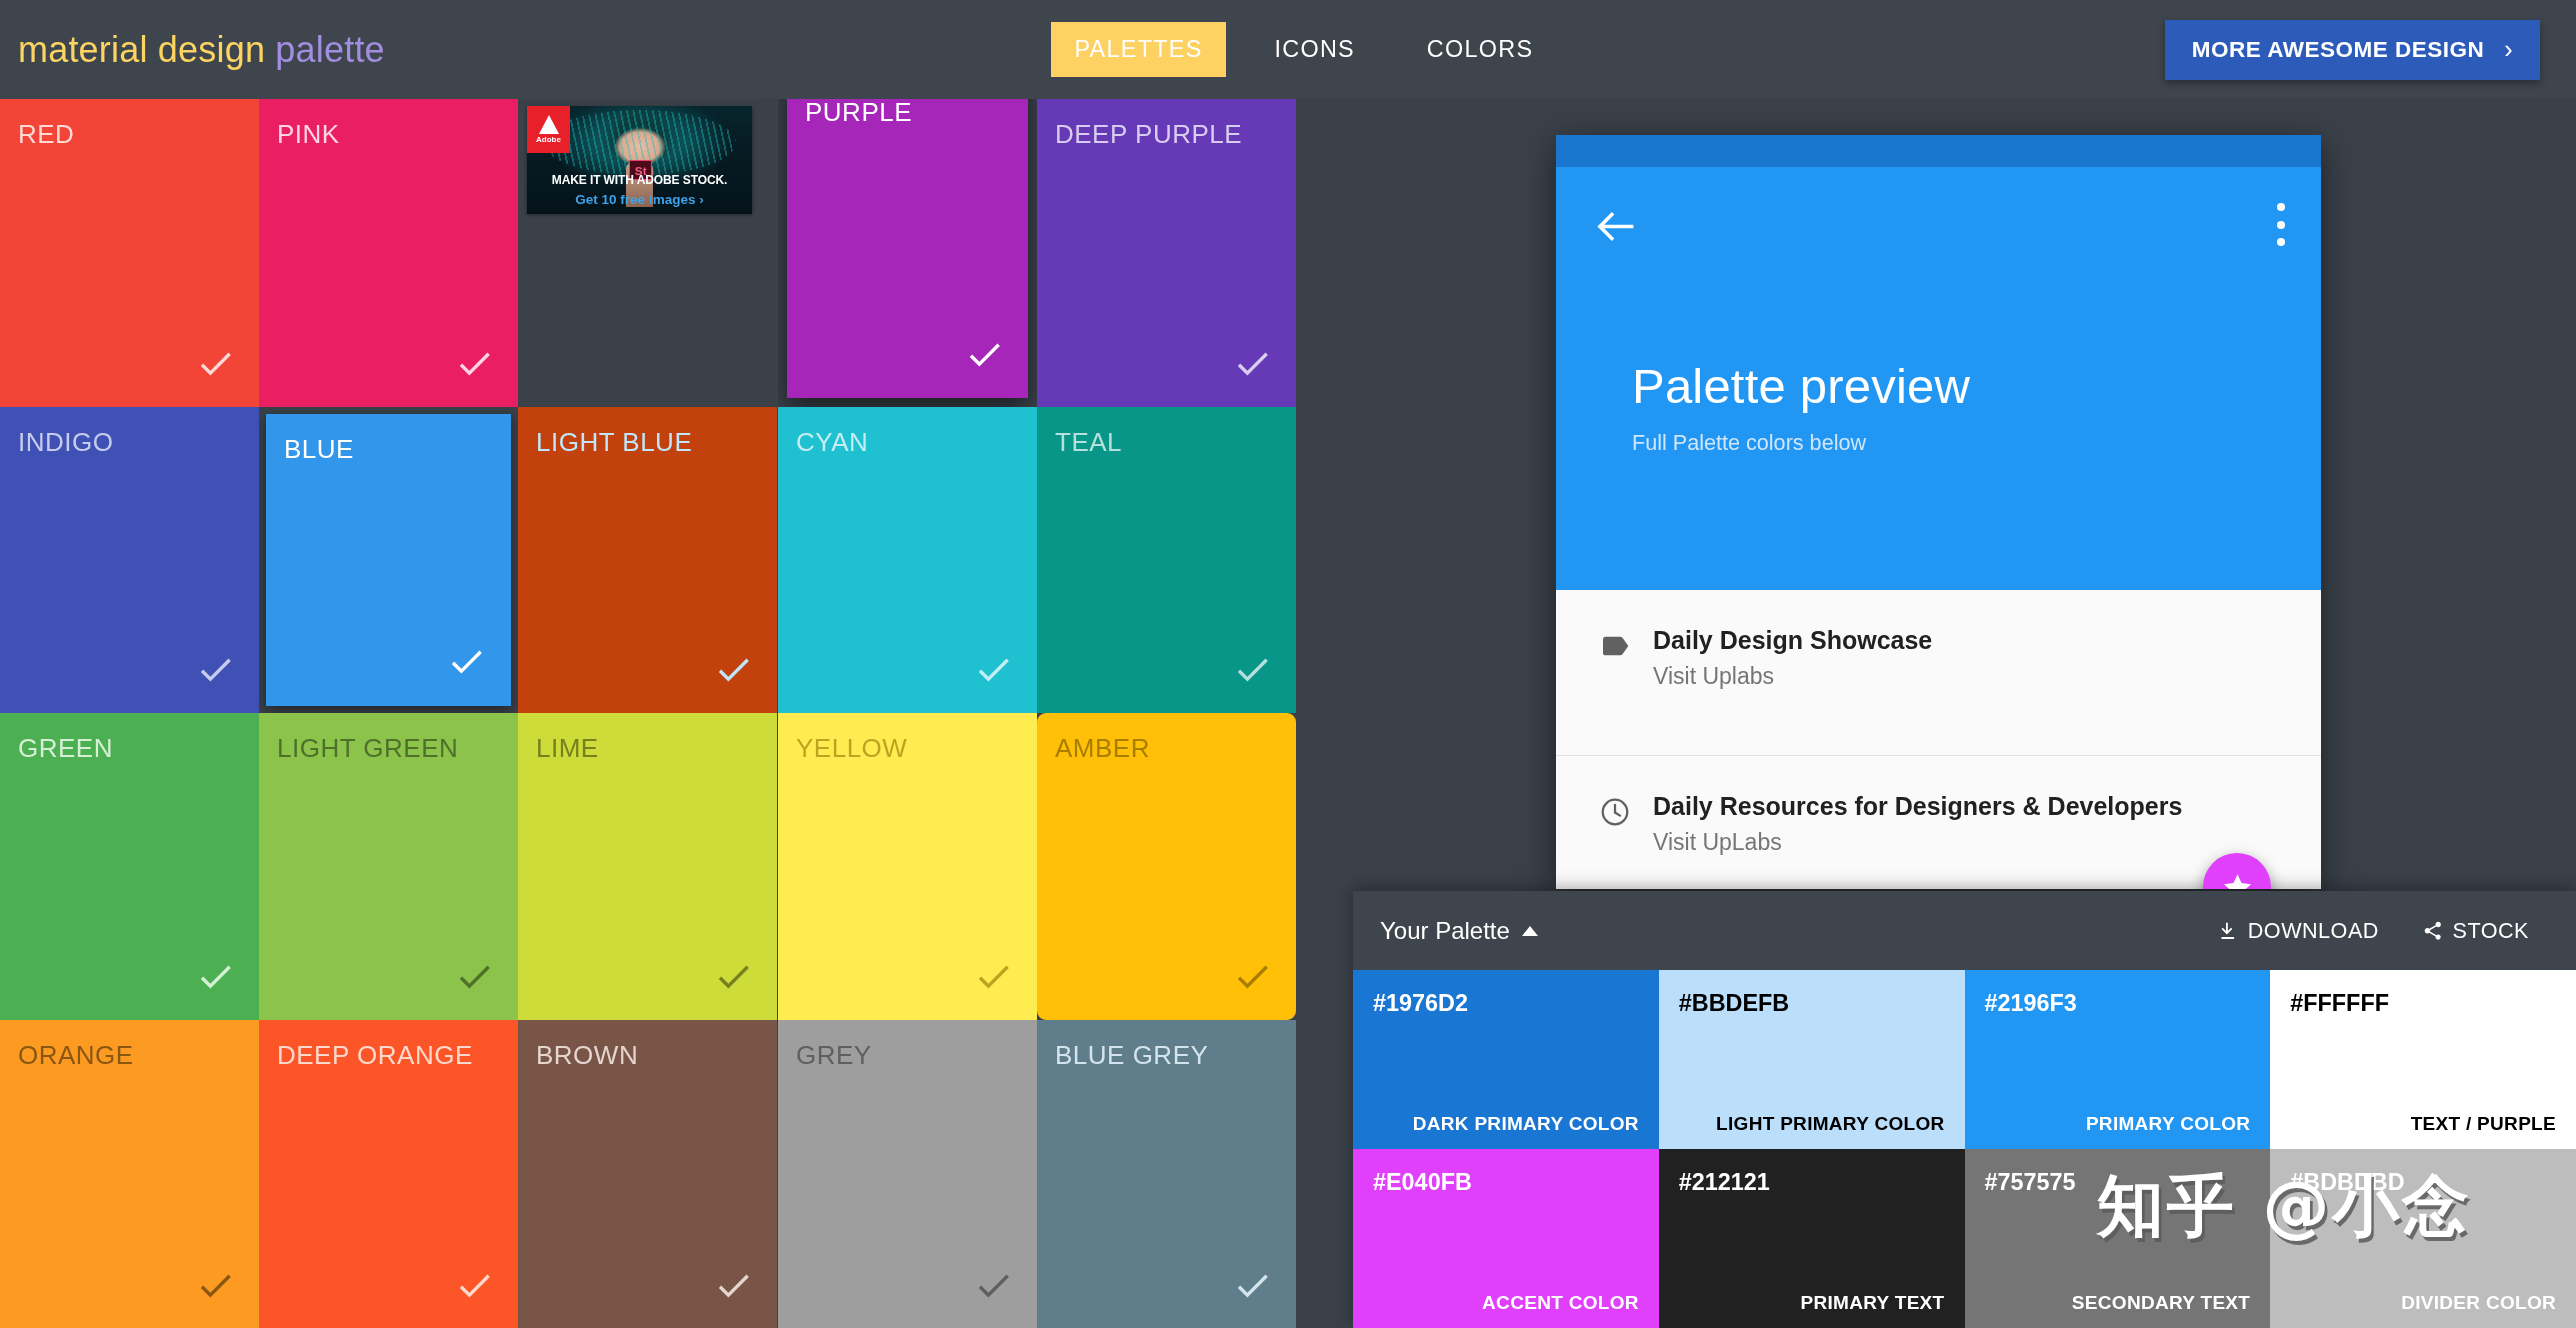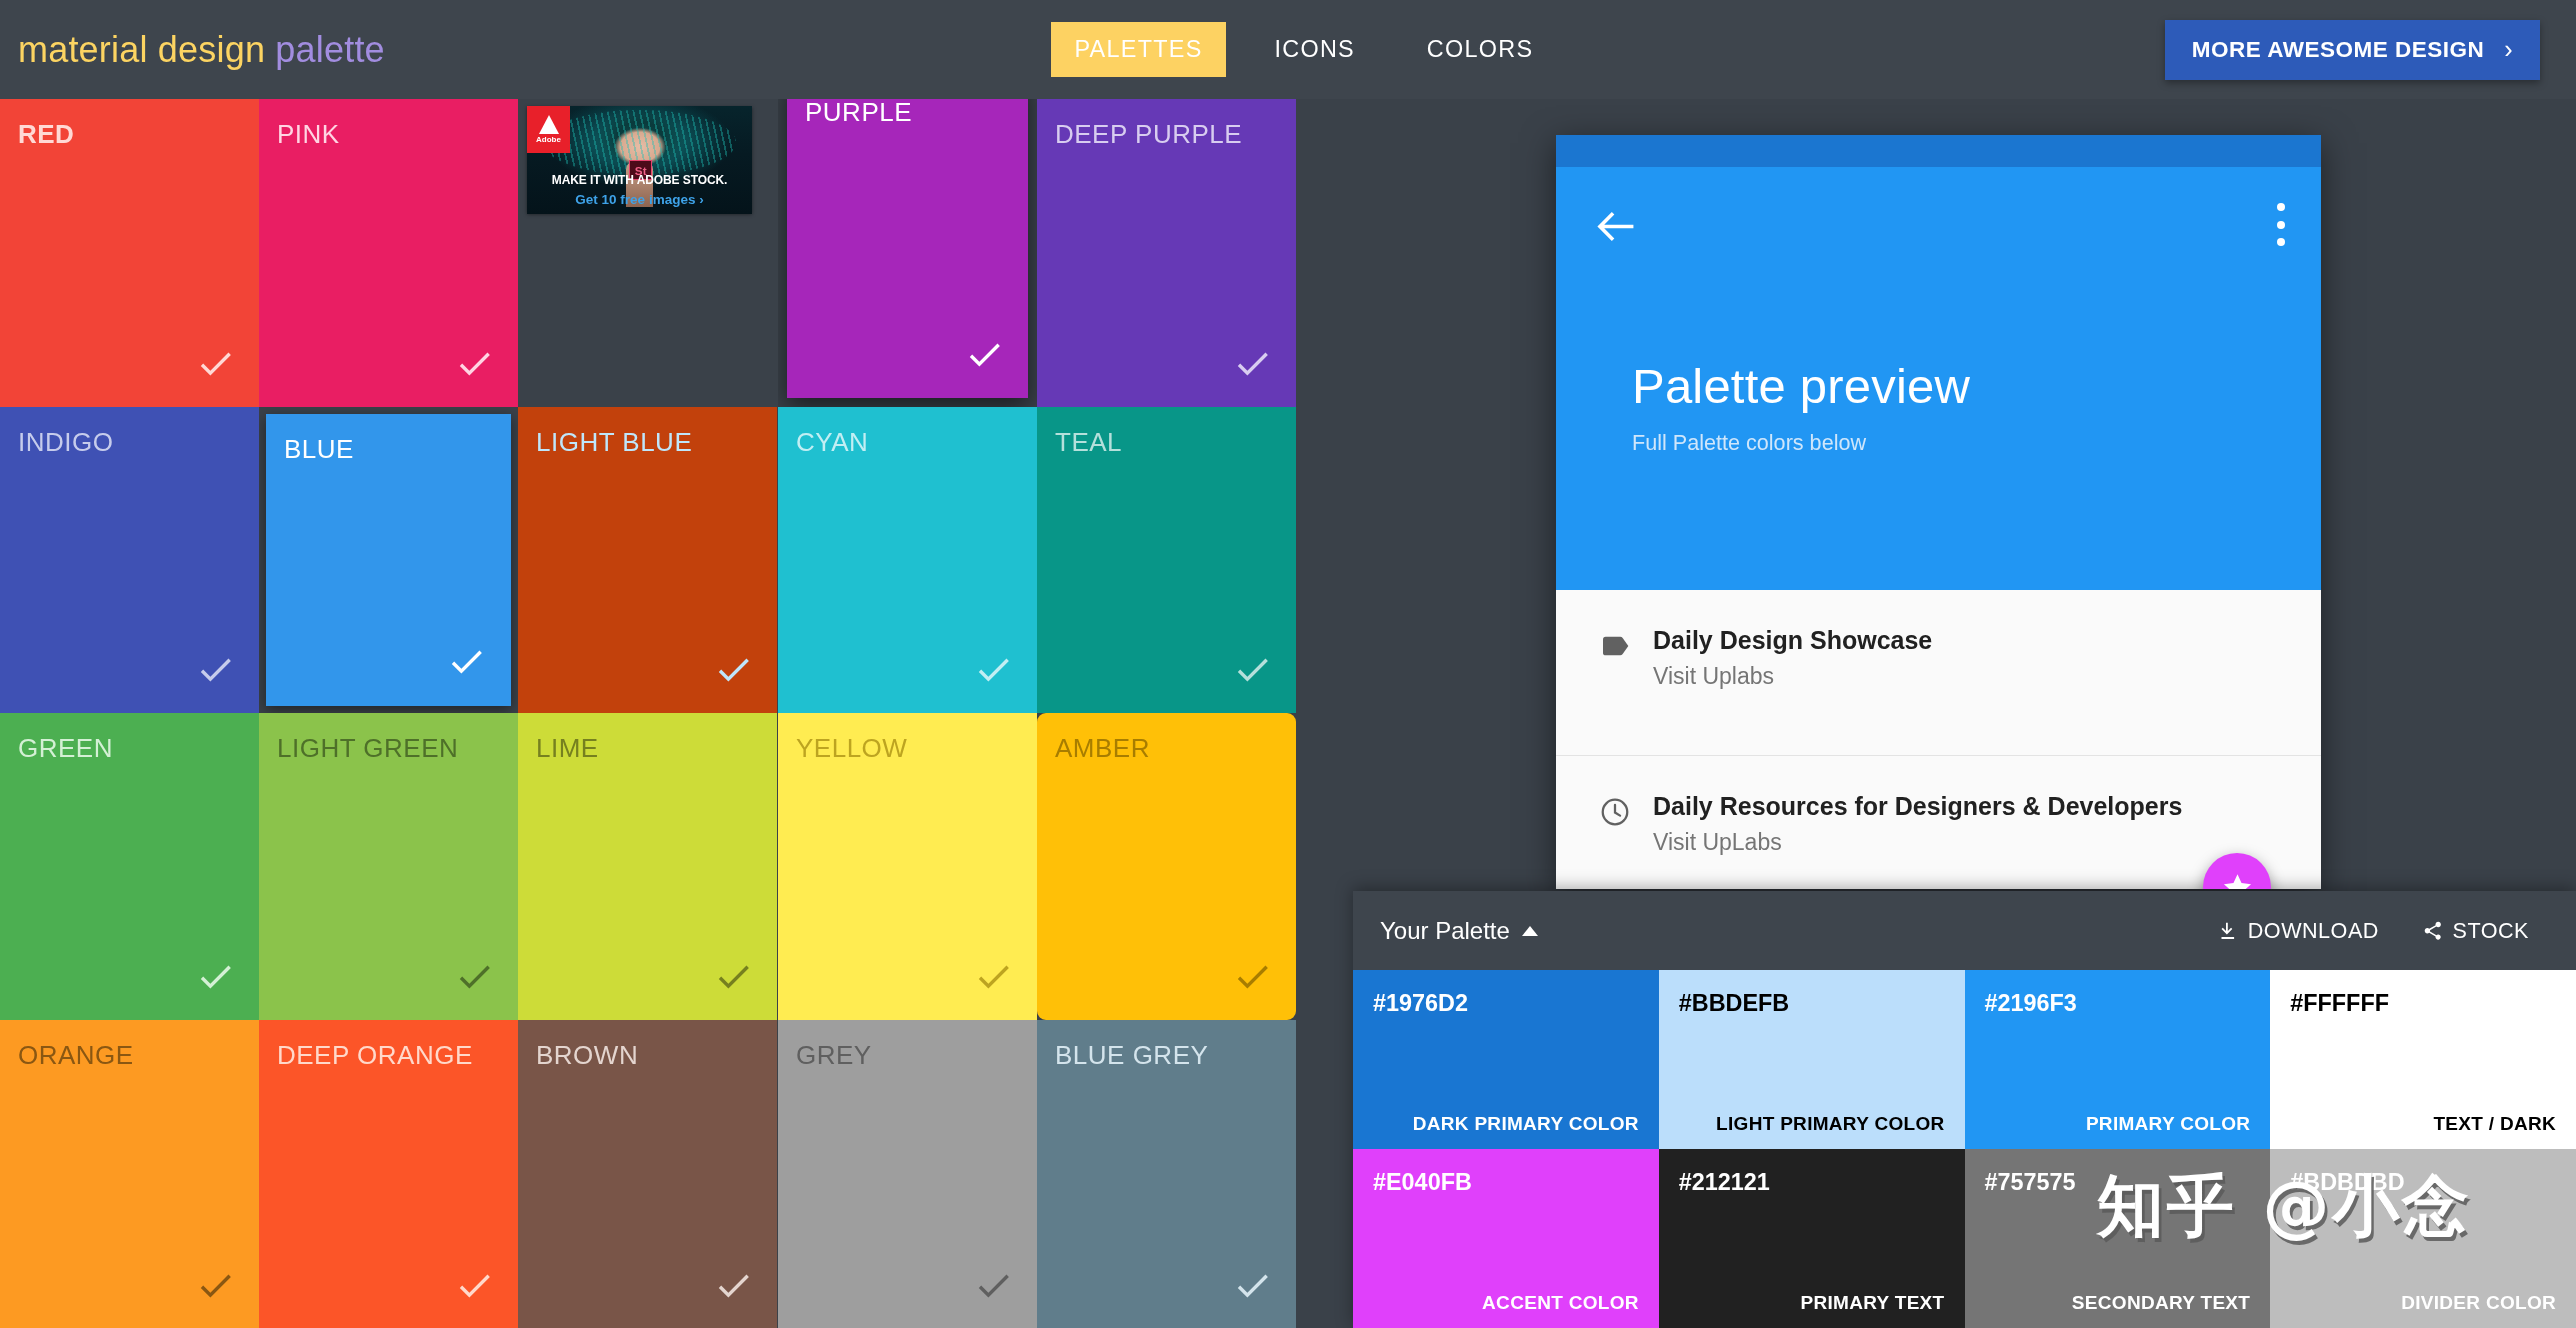--- a/index.html
+++ b/index.html
@@ -210,21 +210,21 @@
         <div class="nav-tab">COLORS</div>
       </div>
     <div id="cta">
       <span>MORE AWESOME DESIGN</span>
       <span class="chev">›</span>
     </div>
   </div>
 
   <div id="grid">
       <div class="tile" style="left: 0px; top: 0px; width: 259px; height: 308px; background: rgb(242, 68, 55);">
-        <div class="name" style="color: rgb(255, 217, 213); font-weight: bold;">RED</div>
+        <div class="name" style="color: rgb(255, 217, 213);">RED</div>
         <div class="check">
           <svg viewBox="0 0 24 24">
             <path d="M9 16.2L4.8 12l-1.4 1.4L9 19 21 7l-1.4-1.4z" fill="#ffd9d5"></path>
           </svg>
         </div>
       </div>
       <div class="tile" style="left: 259px; top: 0px; width: 259px; height: 308px; background: rgb(233, 30, 99);">
         <div class="name" style="color: rgb(255, 213, 227);">PINK</div>
         <div class="check">
           <svg viewBox="0 0 24 24">
@@ -454,21 +454,21 @@
         <div class="sw" style="background: rgb(187, 222, 251); color: rgb(0, 0, 0);">
           <div class="hex">#BBDEFB</div>
           <div class="lbl">LIGHT PRIMARY COLOR</div>
         </div>
         <div class="sw" style="background: rgb(33, 150, 243); color: rgb(255, 255, 255);">
           <div class="hex">#2196F3</div>
           <div class="lbl">PRIMARY COLOR</div>
         </div>
         <div class="sw" style="background: rgb(255, 255, 255); color: rgb(0, 0, 0);">
           <div class="hex">#FFFFFF</div>
-          <div class="lbl">TEXT / DARK</div>
+          <div class="lbl">TEXT / PURPLE</div>
         </div>
         <div class="sw" style="background: rgb(224, 64, 251); color: rgb(255, 255, 255);">
           <div class="hex">#E040FB</div>
           <div class="lbl">ACCENT COLOR</div>
         </div>
         <div class="sw" style="background: rgb(33, 33, 33); color: rgb(255, 255, 255);">
           <div class="hex">#212121</div>
           <div class="lbl">PRIMARY TEXT</div>
         </div>
         <div class="sw" style="background: rgb(117, 117, 117); color: rgb(255, 255, 255);">

